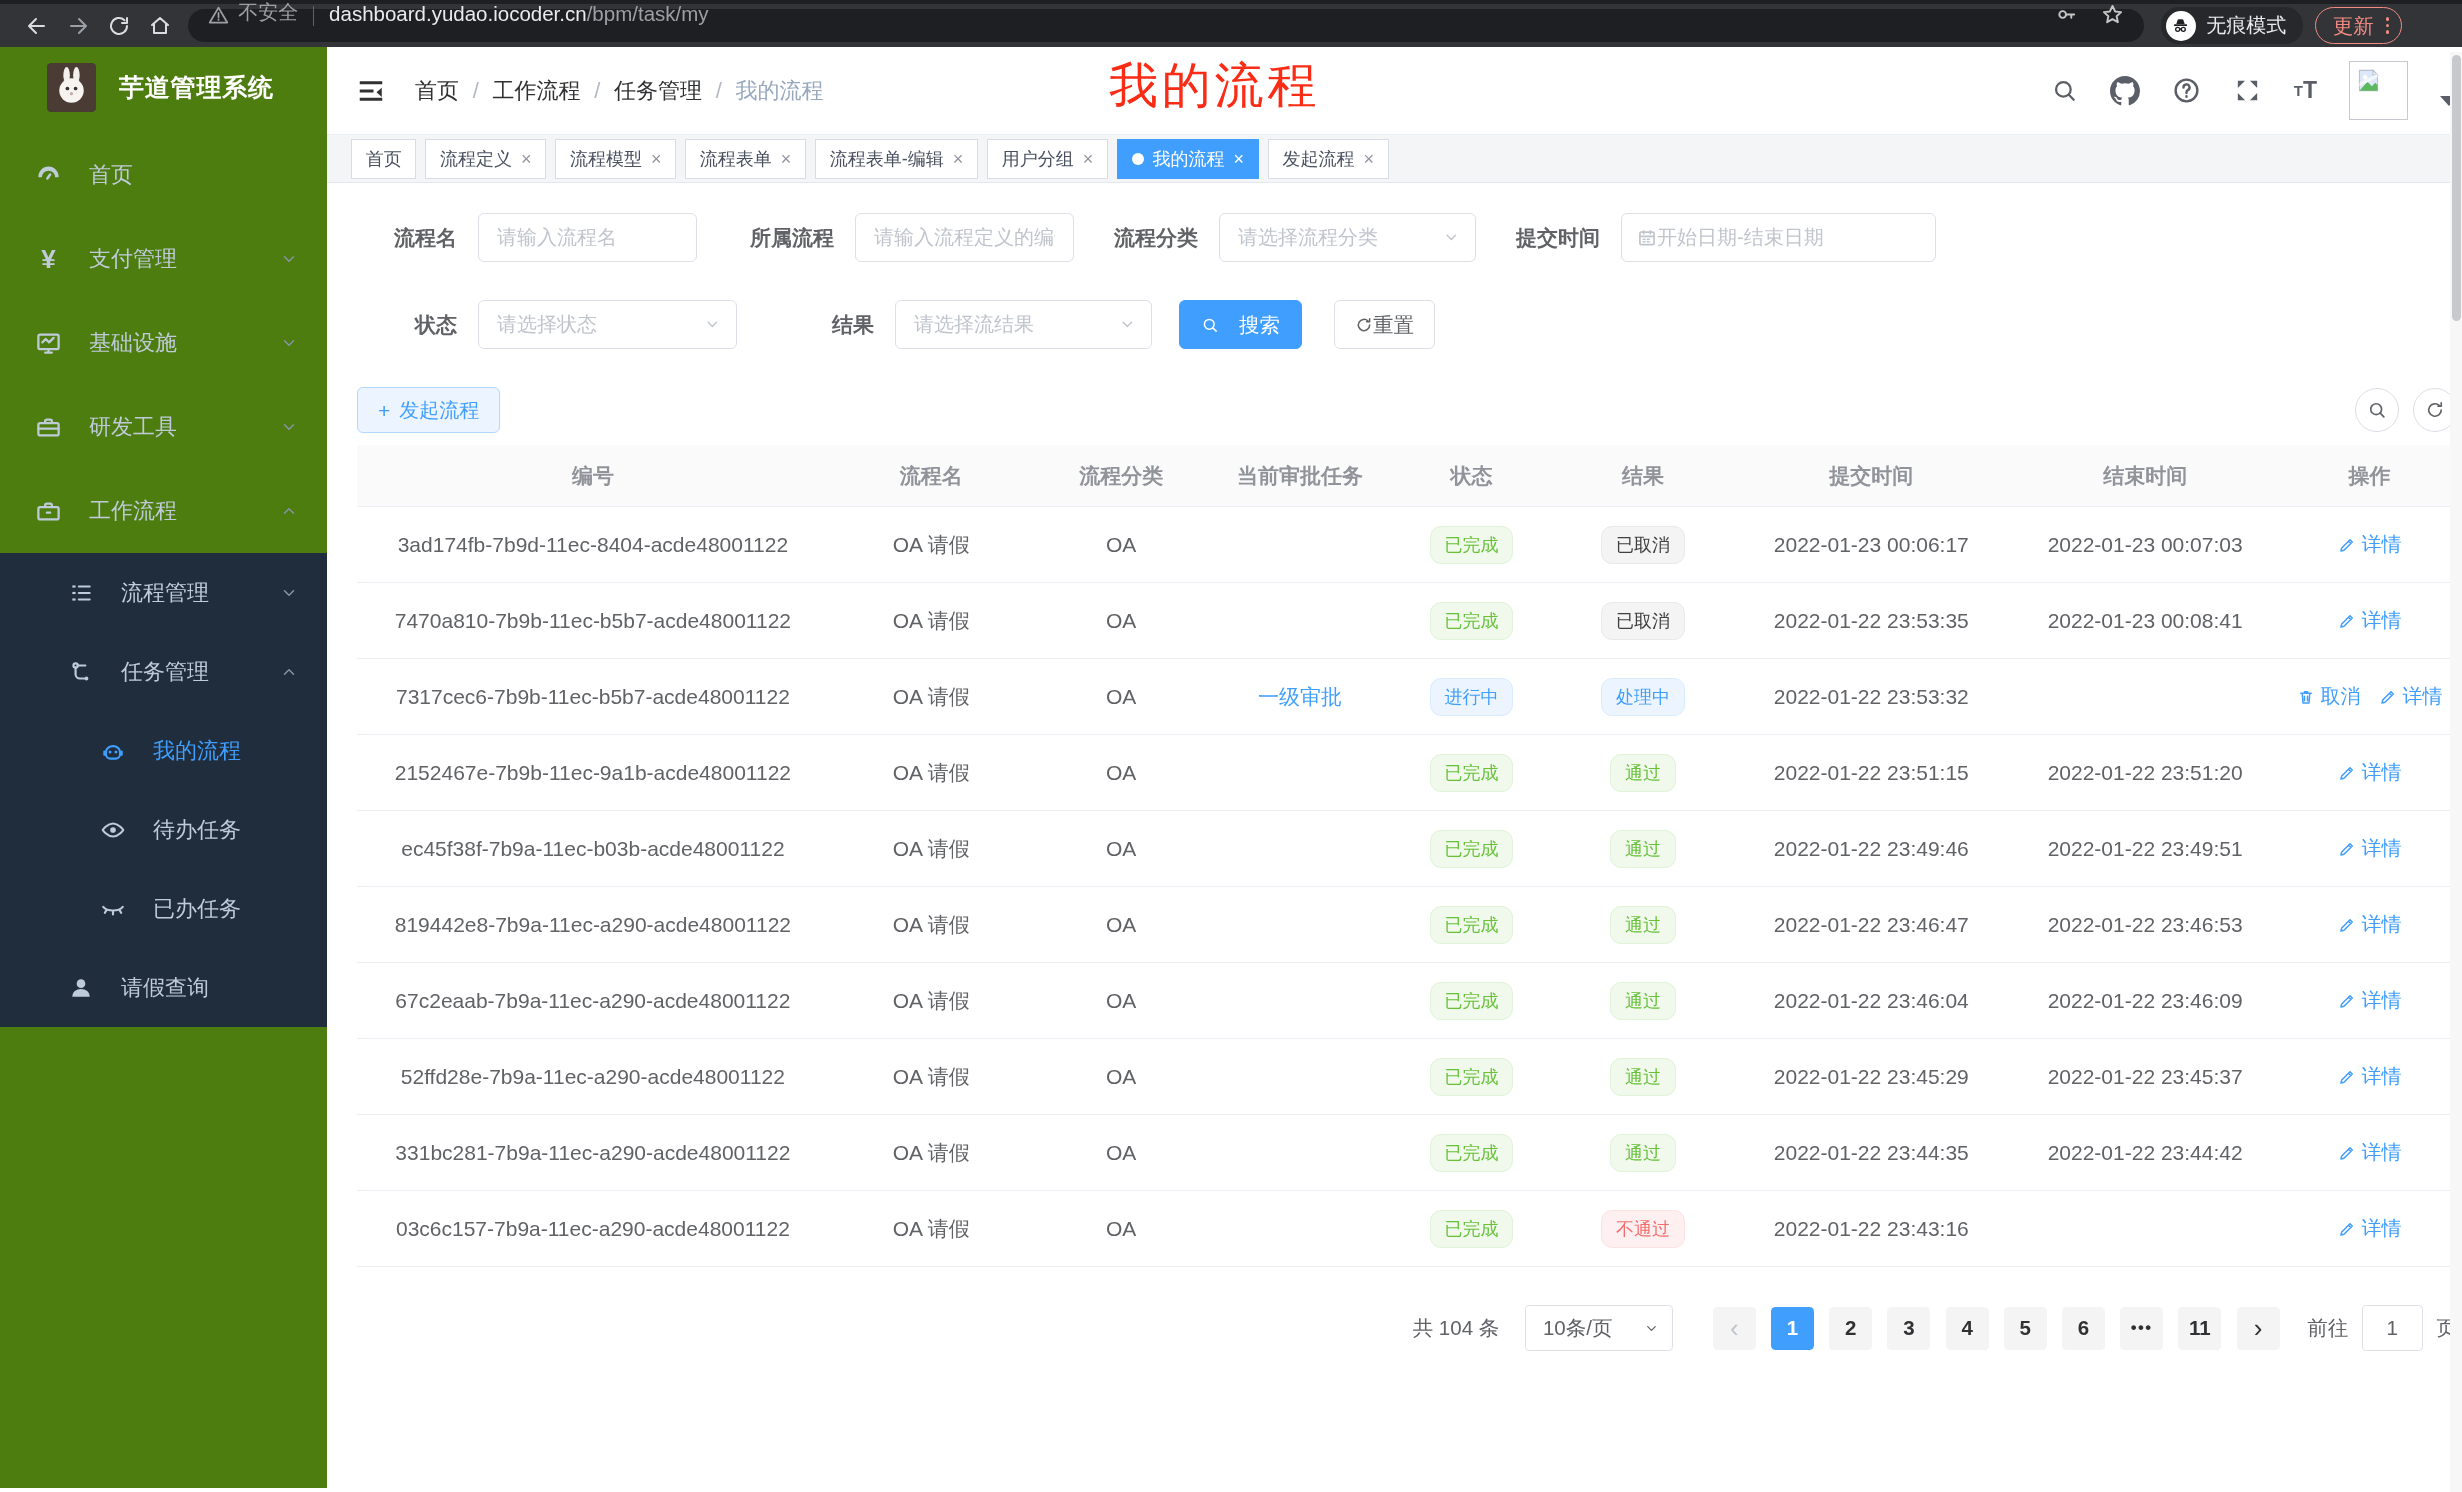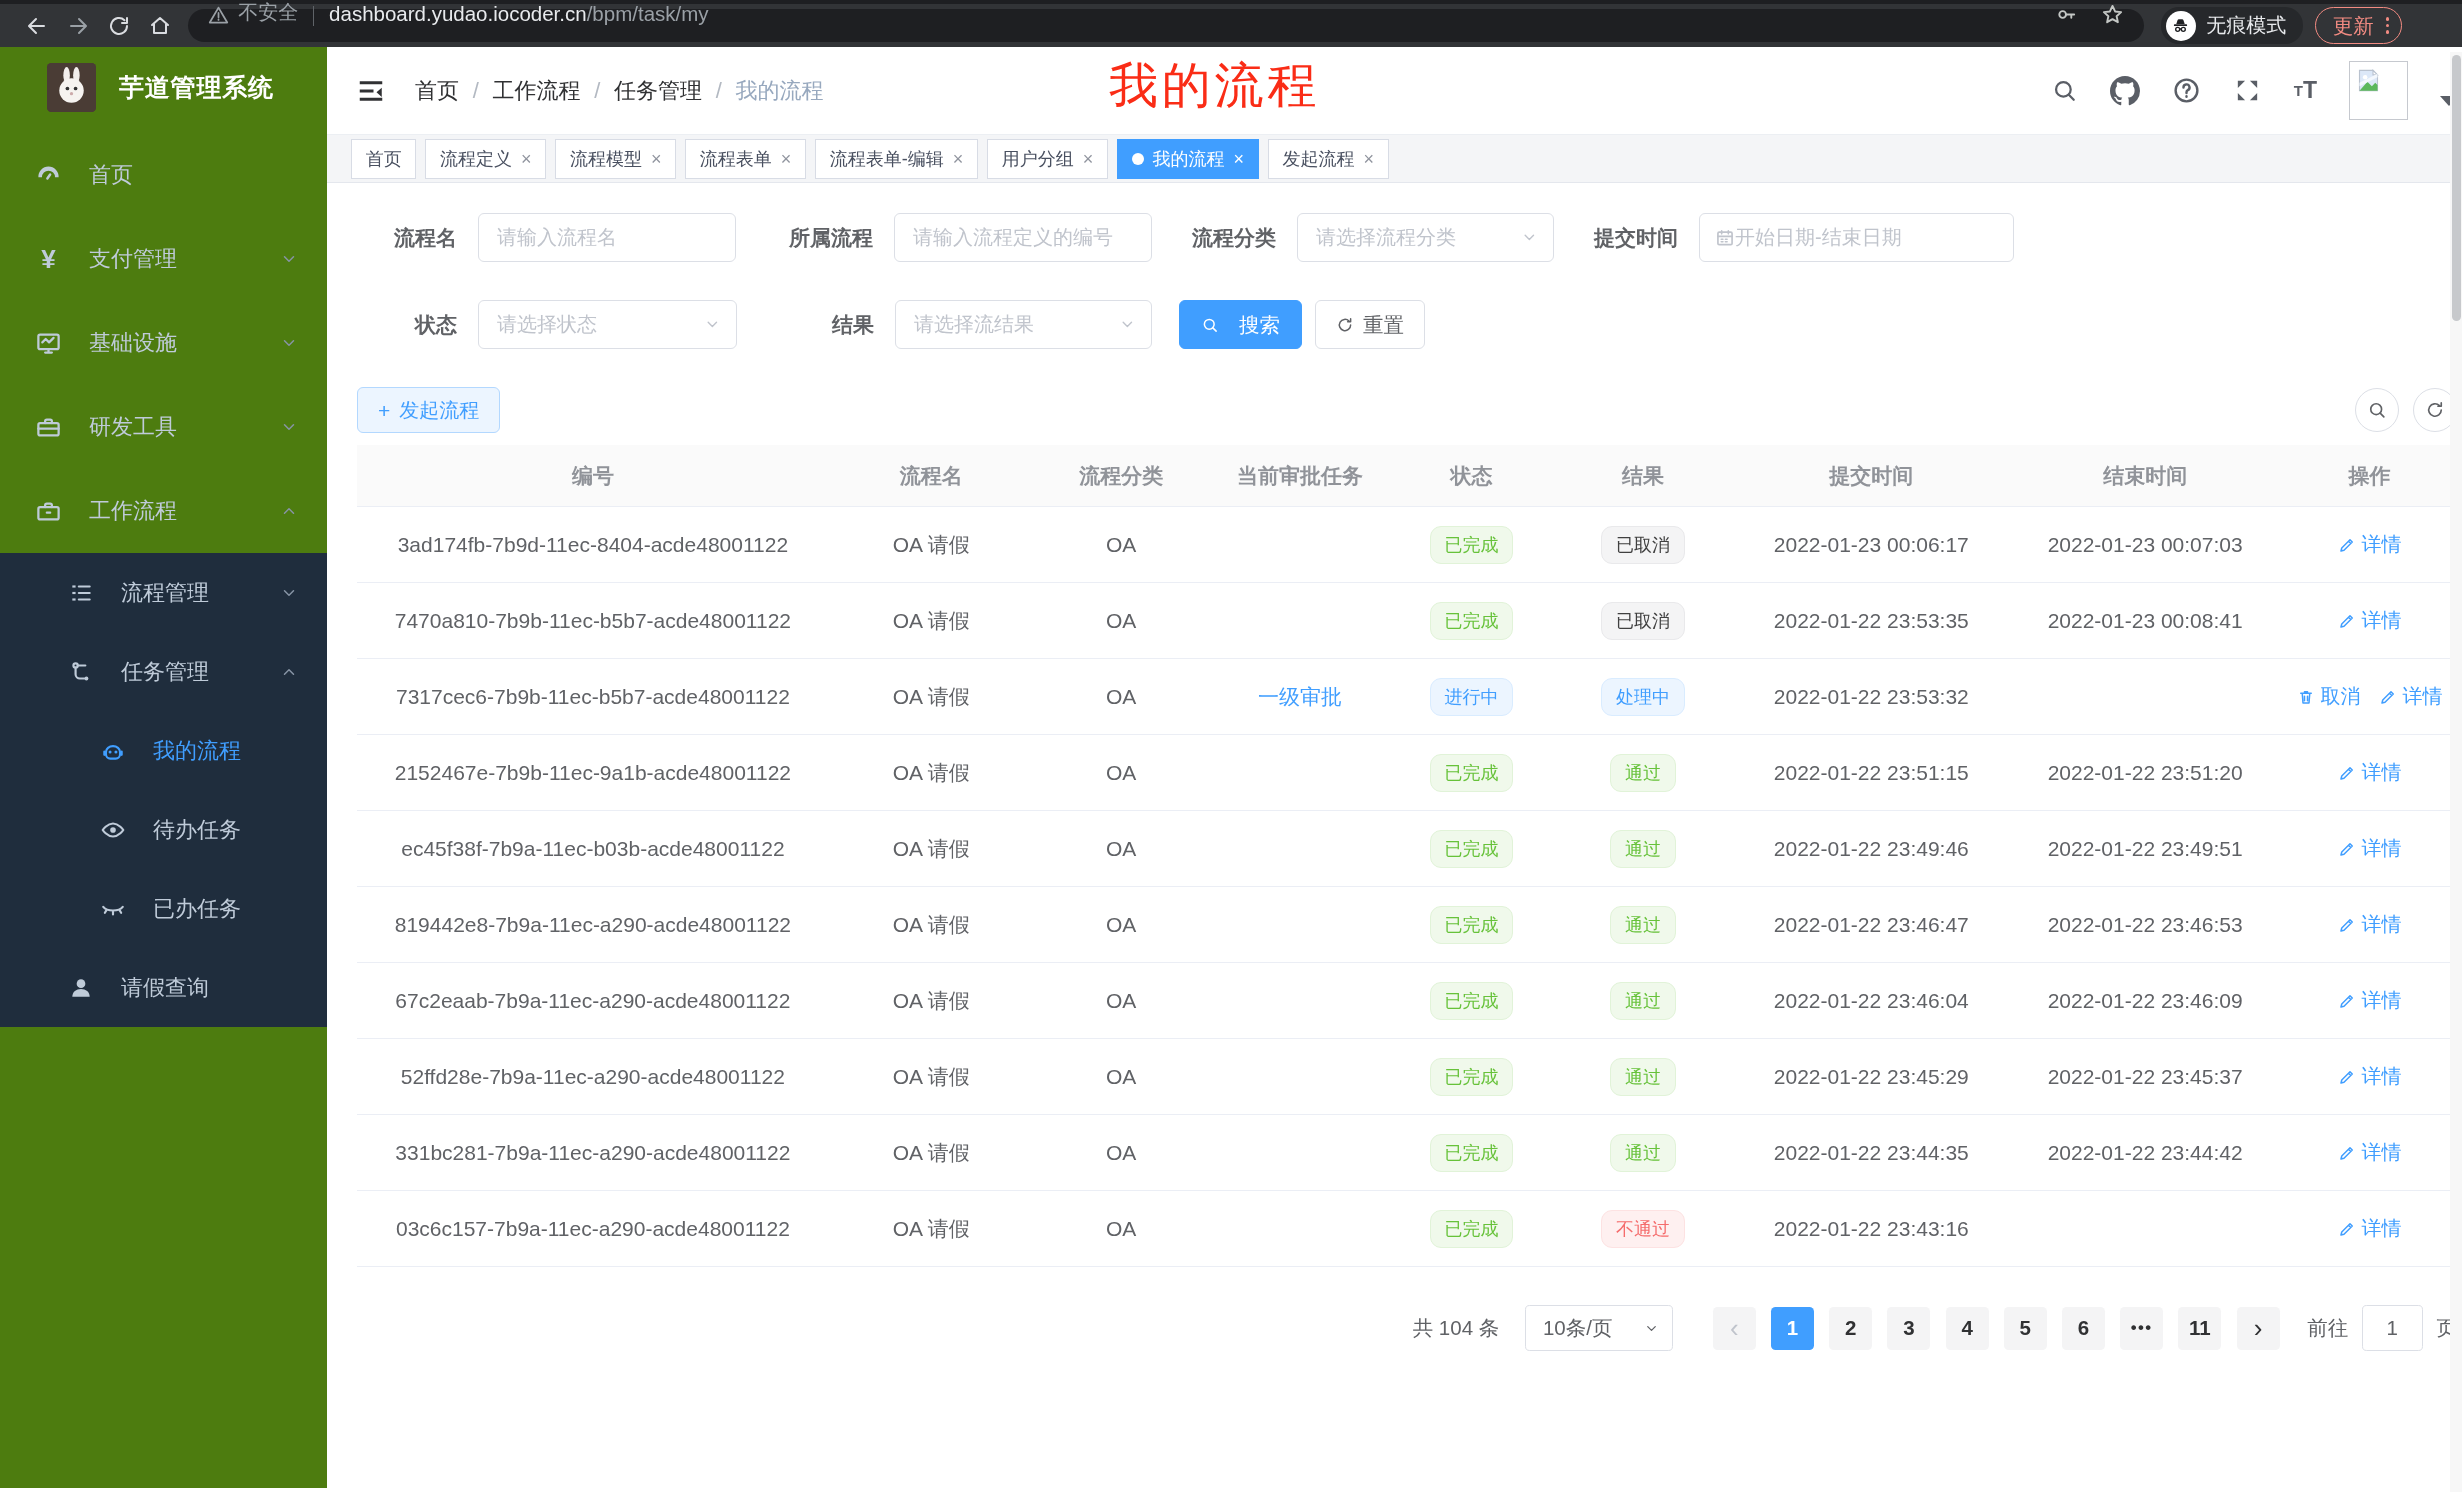--- a/index.html
+++ b/index.html
@@ -64,26 +64,26 @@
   .tab.active{background:#409eff;border-color:#409eff;color:#fff}
   .tab.active .x{color:#fff}
   .tab .dot{width:12px;height:12px;border-radius:50%;background:#fff}
 
   
   .content{flex:1;padding:30px 30px 0 30px;position:relative;font-size:21px}
   .frow{display:flex;align-items:center;margin-bottom:38px;color:#606266}
   .flabel{font-weight:700;text-align:right;margin-right:21px;flex-shrink:0}
   .w132{width:100px}.w128{width:97px}
   .ml52{margin-left:40px}
-  .finput{height:49px;width:258px;border:0.8px solid #dcdfe6;border-radius:6px;padding:0 18px;font-size:20px;color:#606266;outline:none;font-family:inherit;background:#fff}
+  .finput{height:49px;width:219px;border:0.8px solid #dcdfe6;border-radius:6px;padding:0 18px;font-size:20px;color:#606266;outline:none;font-family:inherit;background:#fff}
   .finput::placeholder{color:#c0c4cc}
   .fselect{height:49px;width:257px;border:0.8px solid #dcdfe6;border-radius:6px;padding:0 15px 0 18px;display:flex;align-items:center;justify-content:space-between;color:#c0c4cc;font-size:20px;background:#fff;cursor:pointer}
   .fdate{height:49px;width:315px;border:0.8px solid #dcdfe6;border-radius:6px;padding:0 15px;display:flex;align-items:center;color:#c0c4cc;font-size:20px;background:#fff;cursor:pointer}
   .btn-primary{height:49px;padding:0 21px;background:#409eff;border:0.8px solid #409eff;border-radius:6px;color:#fff;font-size:20.5px;display:inline-flex;align-items:center;gap:20px;margin-left:27px;cursor:pointer}
-  .btn-plain{height:49px;padding:0 20px;background:#fff;border:0.8px solid #dcdfe6;border-radius:6px;color:#606266;font-size:20.5px;display:inline-flex;align-items:center;gap:9px;margin-left:13px;cursor:pointer}
+  .btn-plain{height:49px;padding:0 20px;background:#fff;border:0.8px solid #dcdfe6;border-radius:6px;color:#606266;font-size:20.5px;display:inline-flex;align-items:center;margin-left:32px;cursor:pointer}
   .create-row{margin-bottom:12px;display:flex;align-items:center}
   .btn-create{height:46px;padding:0 20px;background:#ecf5ff;border:0.8px solid #b3d8ff;border-radius:6px;color:#409eff;font-size:20px;display:inline-flex;align-items:center;gap:9px;cursor:pointer}
   .round-group{margin-left:auto;display:flex;gap:13.7px}
   .round{width:44px;height:44px;border-radius:50%;border:0.8px solid #dcdfe6;display:flex;align-items:center;justify-content:center;color:#606266;background:#fff;cursor:pointer}
 
   
   .table{width:2100px}
   .thead,.trow{display:flex;align-items:center}
   .thead{height:62px;background:#fafafa;color:#909399;font-weight:700;border-bottom:0.8px solid #ebeef5}
   .trow{height:76px;border-bottom:0.8px solid #ebeef5}

